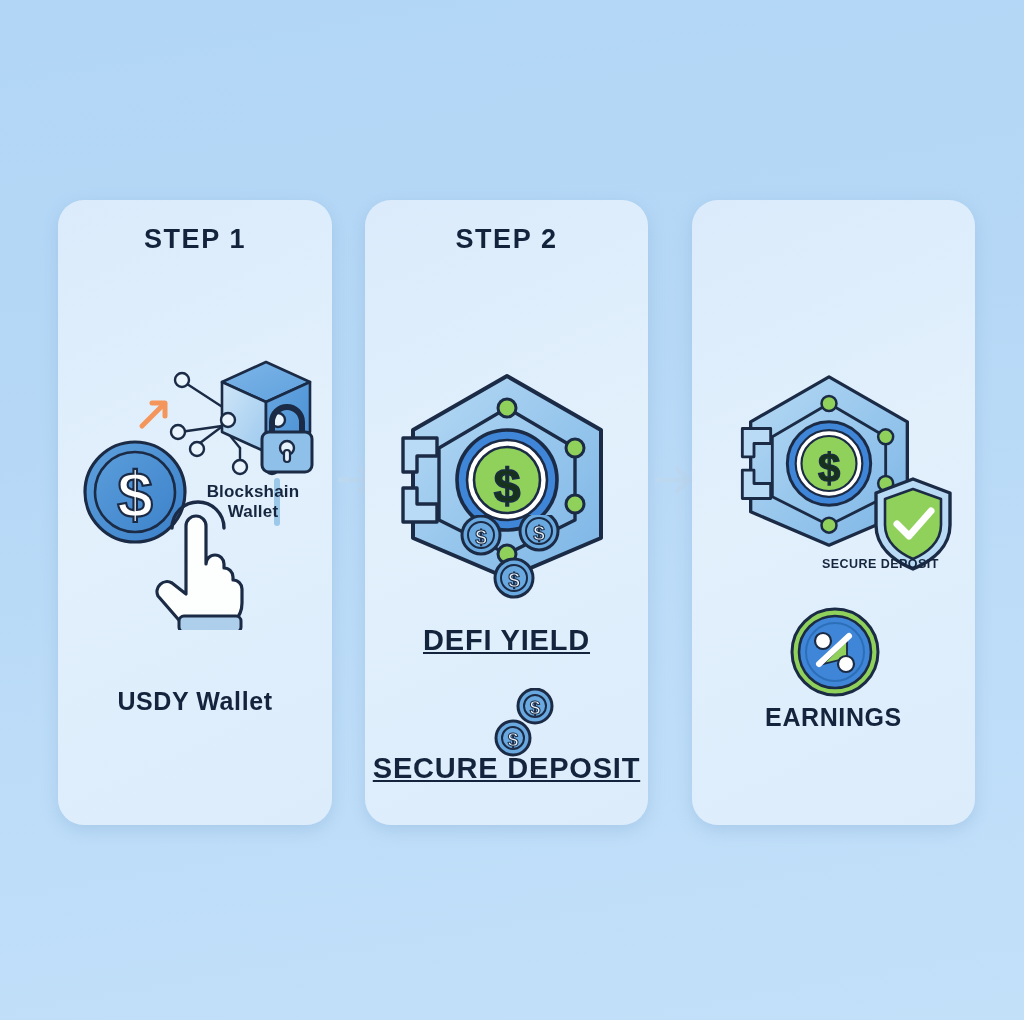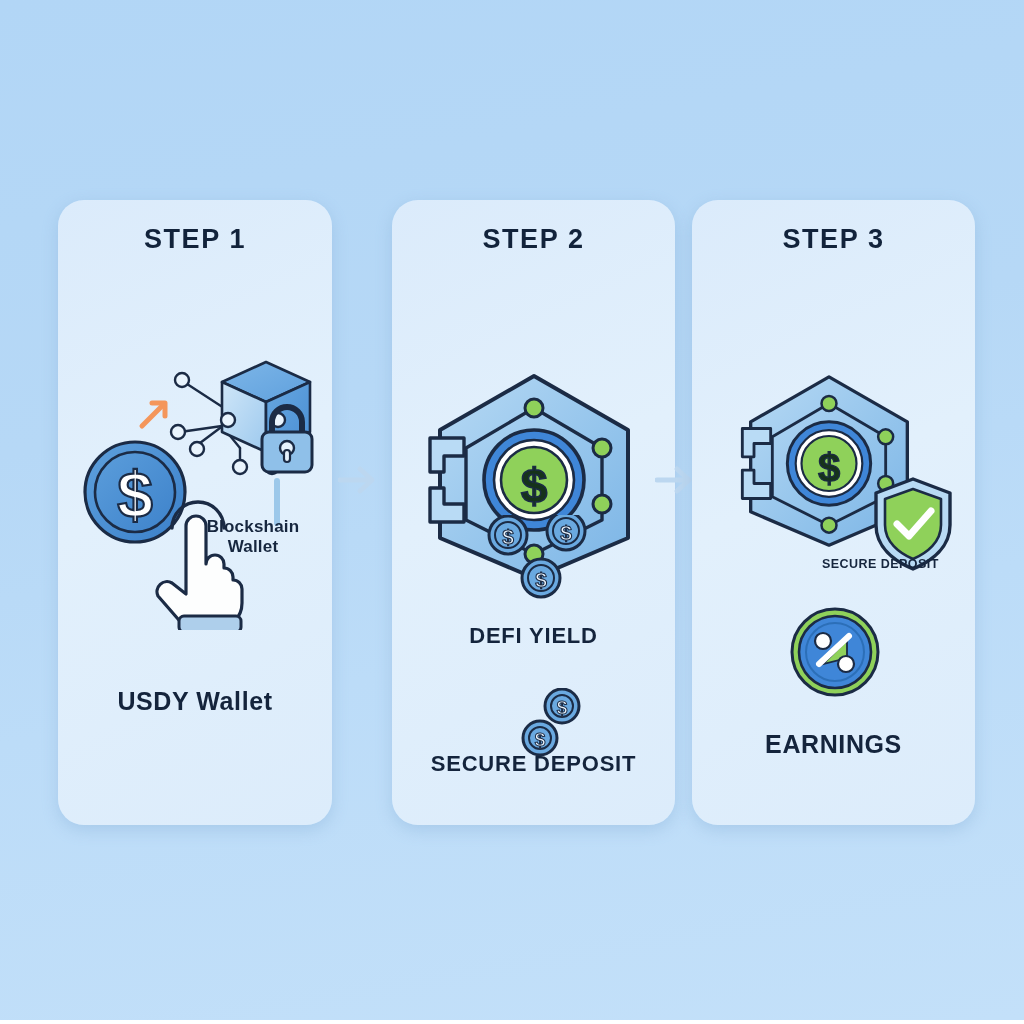--- a/index.html
+++ b/index.html
@@ -22,21 +22,21 @@
   
   .panel {
     position: absolute;
     top: 200px;
     height: 625px;
     border-radius: 26px;
     background: linear-gradient(155deg, #dbebfb 0%, #e2f0fc 45%, #dcecfb 100%);
     box-shadow: 0 5px 16px rgba(120,165,205,0.33);
   }
   #panel-1 { left: 58px;  width: 274px; }
-  #panel-2 { left: 392px; width: 283px; }
+  #panel-2 { left: 365px; width: 283px; }
   #panel-3 { left: 692px; width: 283px; }
 
   .step-title {
     position: absolute;
     top: 24px;
     left: 0;
     width: 100%;
     text-align: center;
     font-size: 27px;
     font-weight: bold;
@@ -60,23 +60,24 @@
     text-align: center;
     color: #14243c;
     line-height: 1.18;
   }
   .cap-major {
     font-size: 25px;
     font-weight: bold;
     letter-spacing: 0.6px;
   }
   .cap-upper {
-    font-size: 22px;
+    font-size: 29px;
     font-weight: bold;
     letter-spacing: 0.8px;
+    text-decoration: underline;
   }
   .cap-small {
     font-size: 17px;
     font-weight: bold;
     color: #16263e;
     letter-spacing: 0.2px;
   }
   .cap-tiny {
     font-size: 12.5px;
     font-weight: bold;
@@ -172,21 +173,21 @@
 
     <div class="art" style="left:88px; top:300px; width:110px; height:130px;">
       <svg width="110" height="130" viewBox="0 0 110 130">
         <path d="M26 28 A26 26 0 0 1 78 28" fill="none" stroke="#1b2b45" stroke-width="3.4" stroke-linecap="round"></path>
         <path d="M40 26 a10 10 0 0 1 20 0 V64 a9 9 0 0 1 18 0 v4 a9 9 0 0 1 9 9 v3 a9 9 0 0 1 9 9 v14
                  a26 26 0 0 1 -26 26 H52 a26 26 0 0 1 -20 -10 L12 96 a10 10 0 0 1 14 -13 l14 11 Z" fill="#fdfefe" stroke="#1b2b45" stroke-width="3.2" stroke-linejoin="round"></path>
         <rect x="33" y="116" width="62" height="16" rx="5" fill="#aecfeb" stroke="#1b2b45" stroke-width="3"></rect>
       </svg>
     </div>
 
-    <div class="caption cap-small" style="left:120px; top:317px; width:150px;">
+    <div class="caption cap-small" style="left:120px; top:282px; width:150px;">
       <div>Blockshain</div>
       <div>Wallet</div>
     </div>
 
     <div class="caption cap-major" style="left:0; top:487px; width:274px;">USDY Wallet</div>
   </div>
 
   <div class="arrow" id="arrow-1">
     <svg width="42" height="34" viewBox="0 0 42 34">
       <path d="M2 17 H32" stroke="#bcd7f0" stroke-width="5" stroke-linecap="round" fill="none"></path>
@@ -273,21 +274,20 @@
   </div>
 
   <div class="arrow" id="arrow-2">
     <svg width="42" height="34" viewBox="0 0 42 34">
       <path d="M2 17 H32" stroke="#bcd7f0" stroke-width="5" stroke-linecap="round" fill="none"></path>
       <path d="M22 6 L34 17 L22 28" stroke="#bcd7f0" stroke-width="5" stroke-linecap="round" stroke-linejoin="round" fill="none"></path>
     </svg>
   </div>
 
   <div class="panel" id="panel-3">
-    <div class="step-title">STEP 3</div>
 
     <div class="art" style="left:42px; top:170px; width:190px; height:182px;">
       <svg width="190" height="182" viewBox="0 0 228 218">
         <defs>
           <linearGradient id="hexG3" x1="0" y1="0" x2="1" y2="1">
             <stop offset="0%" stop-color="#b6d9f4"></stop>
               <stop offset="55%" stop-color="#95c5ec"></stop>
             <stop offset="100%" stop-color="#7cb5e6"></stop>
           </linearGradient>
         </defs>
@@ -325,16 +325,16 @@
         <circle cx="46" cy="46" r="29" fill="none" stroke="#2c6fb8" stroke-width="2"></circle>
         <path d="M34 58 L58 34 L58 52 Z" fill="#8fd15a" stroke="#1b2b45" stroke-width="1.8"></path>
         <path d="M30 58 L60 30" stroke="#ffffff" stroke-width="6" stroke-linecap="round"></path>
         <circle cx="34" cy="35" r="8" fill="#ffffff" stroke="#1b2b45" stroke-width="2.2"></circle>
         <circle cx="57" cy="58" r="8" fill="#ffffff" stroke="#1b2b45" stroke-width="2.2"></circle>
       </svg>
     </div>
 
     <div class="caption cap-tiny" style="left:130px; top:357px; width:150px; text-align:left;">SECURE DEPOSIT</div>
 
-    <div class="caption cap-major" style="left:0; top:503px; width:283px;margin-top:27px;">EARNINGS</div>
+    <div class="caption cap-major" style="left:0; top:503px; width:283px;">EARNINGS</div>
   </div>
 
 </div>
 
 </body></html>

